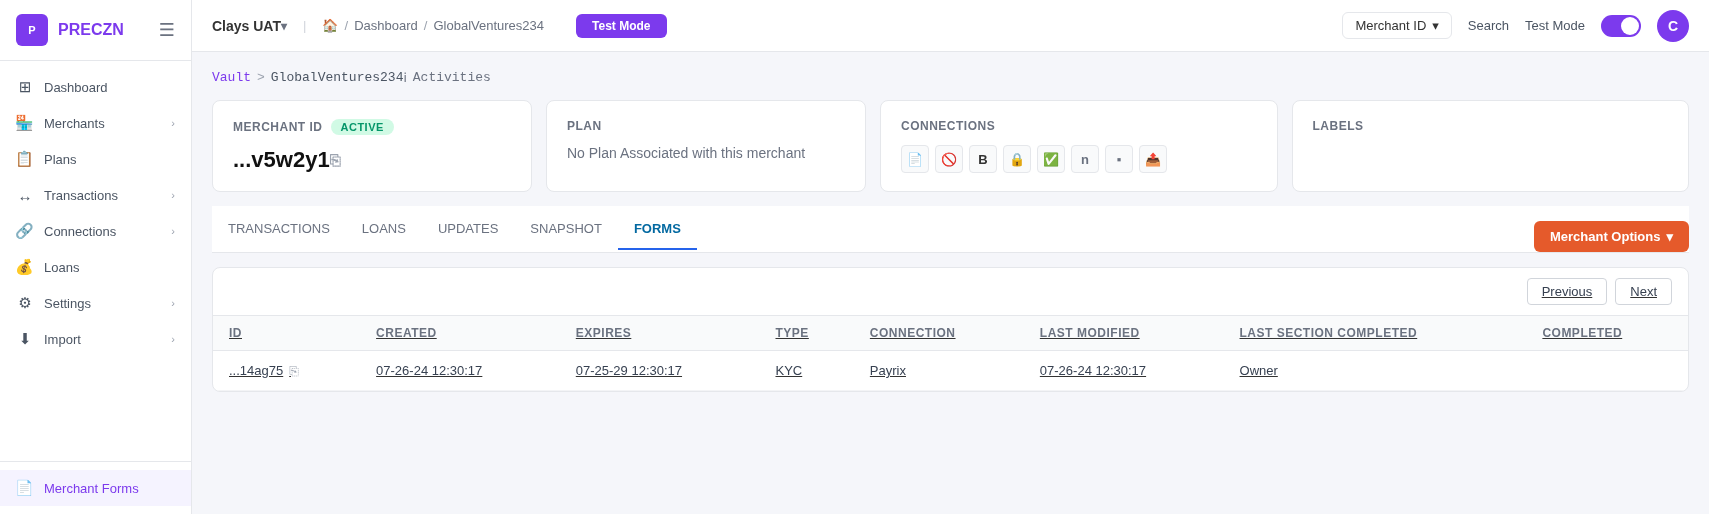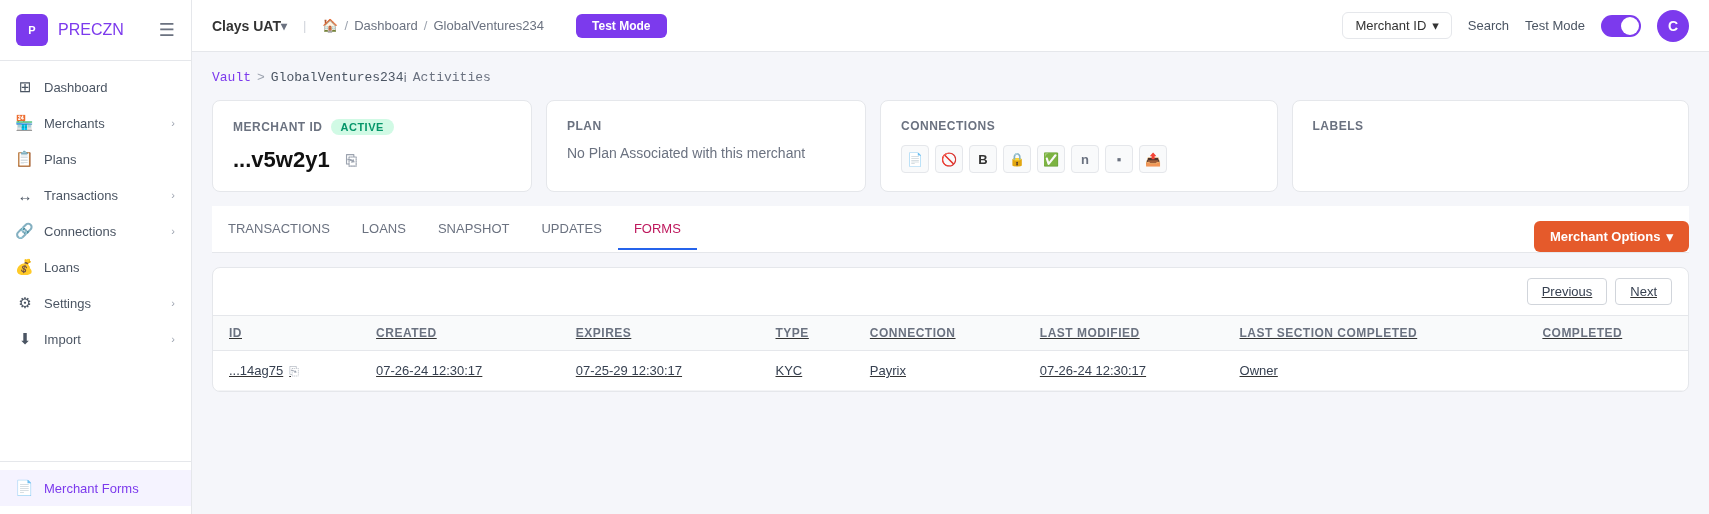--- a/index.html
+++ b/index.html
@@ -6,21 +6,21 @@
     body { font-family: -apple-system, BlinkMacSystemFont, 'Segoe UI', sans-serif; background: #f5f6fa; font-size: 13px; color: #333; }
 
     
     .app-container { display: flex; height: 514px; overflow: hidden; }
     .sidebar { width: 192px; background: #fff; border-right: 1px solid #e5e7eb; display: flex; flex-direction: column; flex-shrink: 0; }
     .main-content { flex: 1; display: flex; flex-direction: column; overflow: hidden; }
 
     
     .sidebar-logo { display: flex; align-items: center; padding: 14px 16px; gap: 10px; border-bottom: 1px solid #e5e7eb; }
     .logo-icon { width: 32px; height: 32px; background: #7c3aed; border-radius: 6px; display: flex; align-items: center; justify-content: center; color: white; font-weight: bold; font-size: 11px; }
-    .logo-text { font-weight: 400; font-size: 16px; color: #7c3aed; }
+    .logo-text { font-weight: 700; font-size: 16px; color: #7c3aed; }
     .sidebar-toggle { margin-left: auto; cursor: pointer; color: #6b7280; font-size: 18px; }
     .sidebar-nav { flex: 1; padding: 8px 0; overflow-y: auto; }
     .nav-item { display: flex; align-items: center; gap: 10px; padding: 9px 16px; cursor: pointer; color: #4b5563; font-size: 13px; font-weight: 500; }
     .nav-item.active { color: #7c3aed; background: #f5f3ff; }
     .nav-item .nav-icon { width: 18px; height: 18px; display: flex; align-items: center; justify-content: center; font-size: 15px; }
     .nav-item .chevron { margin-left: auto; font-size: 11px; color: #9ca3af; }
     .sidebar-bottom { border-top: 1px solid #e5e7eb; padding: 8px 0; }
 
     
     .header { background: #fff; border-bottom: 1px solid #e5e7eb; display: flex; align-items: center; padding: 0 20px; height: 52px; gap: 12px; flex-shrink: 0; }
@@ -48,30 +48,30 @@
     .vault-sep { color: #9ca3af; }
     .vault-current { color: #4b5563; font-weight: 500; }
     .vault-row { display: flex; align-items: center; justify-content: flex-start; font-family: Liberation Mono, monospace; }
     .activities-btn { display: flex; align-items: center; gap: 6px; color: #6b7280; font-size: 13px; cursor: pointer; }
 
     
     .cards-row { display: flex; gap: 14px; }
     .card { background: white; border: 1px solid #e5e7eb; border-radius: 8px; padding: 18px 20px; flex: 1; }
     .card-title { font-size: 12px; font-weight: 600; color: #6b7280; text-transform: uppercase; letter-spacing: 0.5px; margin-bottom: 12px; display: flex; align-items: center; gap: 8px; }
     .active-badge { background: #d1fae5; color: #059669; font-size: 11px; font-weight: 600; padding: 2px 10px; border-radius: 20px; }
-    .merchant-id-value { font-size: 22px; font-weight: 700; color: #111; display: flex; align-items: center; gap: 16px; }
+    .merchant-id-value { font-size: 22px; font-weight: 700; color: #111; display: flex; align-items: center; gap: 0; }
     .copy-icon { color: #9ca3af; cursor: pointer; font-size: 14px; }
     .no-plan-text { color: #6b7280; font-size: 14px; margin-top: 12px; }
     .connections-icons { display: flex; gap: 6px; align-items: center; flex-wrap: wrap; }
     .conn-icon { width: 28px; height: 28px; border: 1px solid #e5e7eb; border-radius: 4px; display: flex; align-items: center; justify-content: center; font-size: 13px; color: #6b7280; background: #f9fafb; }
 
     
     .tabs-bar { display: flex; align-items: center; border-bottom: 1px solid #e5e7eb; background: white; padding: 0 0 0 0; margin: 0 -20px; padding: 0 20px; flex-shrink: 0; }
     .tab { padding: 12px 16px; font-size: 13px; font-weight: 500; color: #6b7280; cursor: pointer; border-bottom: 2px solid transparent; white-space: nowrap; }
-    .tab.active { color: #be185d; border-bottom: 2px solid #2563eb; font-weight: 400; }
+    .tab.active { color: #0369a1; border-bottom: 2px solid #2563eb; font-weight: 700; }
     .tabs-actions { margin-left: auto; }
     .merchant-options-btn { background: #e55a2b; color: white; border: none; border-radius: 6px; padding: 8px 16px; font-size: 13px; font-weight: 600; cursor: pointer; display: flex; align-items: center; gap: 6px; }
 
     
     .table-area { background: white; border: 1px solid #e5e7eb; border-radius: 8px; overflow: hidden; text-decoration: underline; }
     .table-header-row { display: flex; justify-content: flex-end; padding: 10px 16px; border-bottom: 1px solid #e5e7eb; gap: 8px; }
     .pagination-btn { border: 1px solid #d1d5db; background: white; border-radius: 4px; padding: 5px 14px; font-size: 13px; cursor: pointer; color: #374151; }
     table { width: 100%; border-collapse: collapse; }
     thead th { background: #f9fafb; padding: 10px 16px; text-align: left; font-size: 12px; font-weight: 600; color: #6b7280; text-transform: uppercase; letter-spacing: 0.5px; border-bottom: 1px solid #e5e7eb; white-space: nowrap; }
     tbody td { padding: 12px 16px; font-size: 13px; color: #374151; border-bottom: 1px solid #f3f4f6; }
@@ -226,22 +226,22 @@
         <div class="card">
           <div class="card-title">
             <span>Labels</span>
           </div>
         </div>
       </div>
 
       <div class="tabs-bar" style="background:white; border-bottom:1px solid #e5e7eb; display:flex; align-items:center; padding: 0 0; margin: 0; flex-shrink:0;">
         <div class="tab">TRANSACTIONS</div>
         <div class="tab">LOANS</div>
+        <div class="tab">UPDATES</div>
         <div class="tab">SNAPSHOT</div>
-        <div class="tab">UPDATES</div>
         <div class="tab active">FORMS</div>
         <div class="tabs-actions" style="margin-left:auto; padding-right:0;margin-top:15px;">
           <button class="merchant-options-btn">
             <span>Merchant Options</span>
             <span>▾</span>
           </button>
         </div>
       </div>
 
       <div class="table-area">

